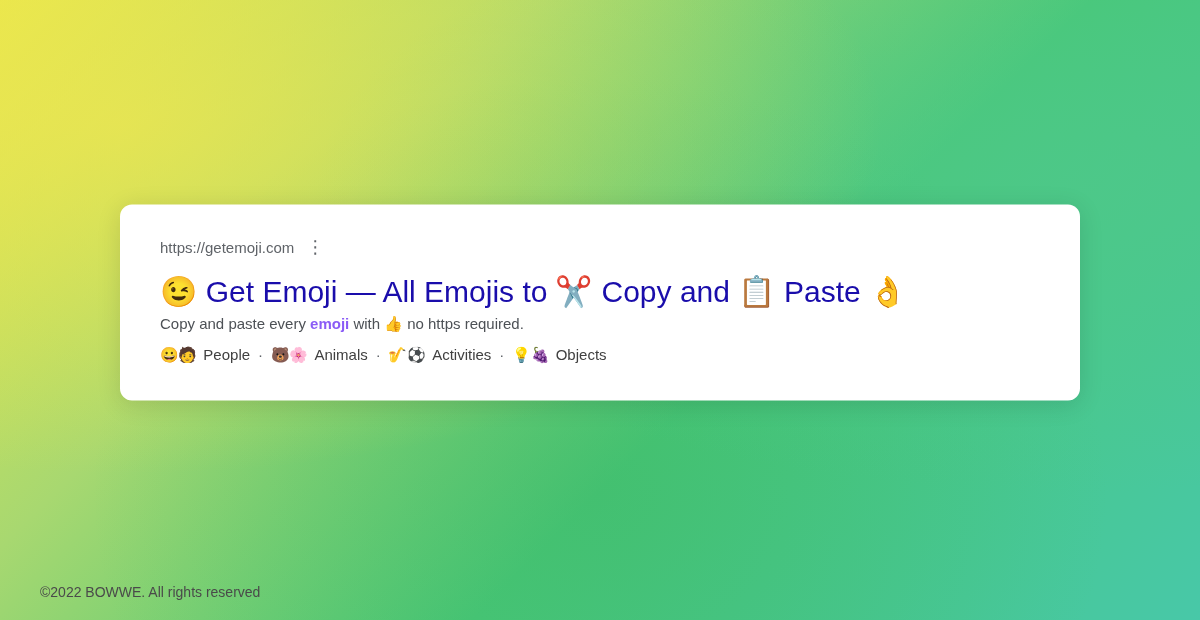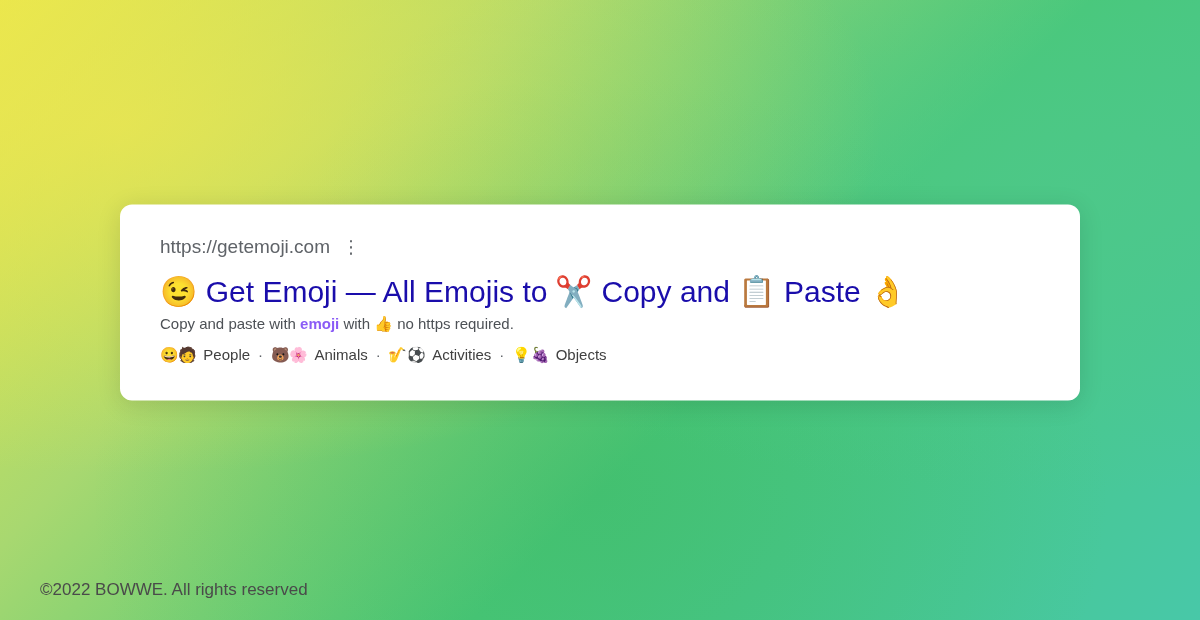--- a/index.html
+++ b/index.html
@@ -42,21 +42,21 @@
     }
 
     .url-row {
       display: flex;
       align-items: center;
       gap: 12px;
       margin-bottom: 14px;
     }
 
     .url-text {
-      font-size: 19px;
+      font-size: 15px;
       color: #5f6368;
       font-family: Arial, sans-serif;
     }
 
     .menu-dots {
       font-size: 18px;
       color: #5f6368;
       cursor: pointer;
       letter-spacing: 1px;
     }
@@ -100,21 +100,21 @@
 
     .separator {
       color: #5f6368;
       margin: 0 2px;
     }
 
     .footer {
       position: absolute;
       bottom: 20px;
       left: 40px;
-      font-size: 17px;
+      font-size: 14px;
       color: #4a4a4a;
       font-family: Arial, sans-serif;
     }
   </style>
 </head>
 <body>
 
 <div class="bg-overlay"></div>
 
 <div class="main-container">
@@ -129,21 +129,21 @@
       <span>😉</span>
       <span> Get Emoji — All Emojis to </span>
       <span>✂️</span>
       <span> Copy and </span>
       <span>📋</span>
       <span> Paste </span>
       <span>👌</span>
     </div>
 
     <div class="description-row">
-      <span>Copy and paste with </span><strong>emoji</strong><span> with 👍 no https required.</span>
+      <span>Copy and paste every </span><strong>emoji</strong><span> with 👍 no https required.</span>
     </div>
 
     <div class="links-row">
       <span>😀🧑</span>
       <a class="link-item">People</a>
       <span class="separator">·</span>
       <span>🐻🌸</span>
       <a class="link-item">Animals</a>
       <span class="separator">·</span>
       <span>🎷⚽</span>

